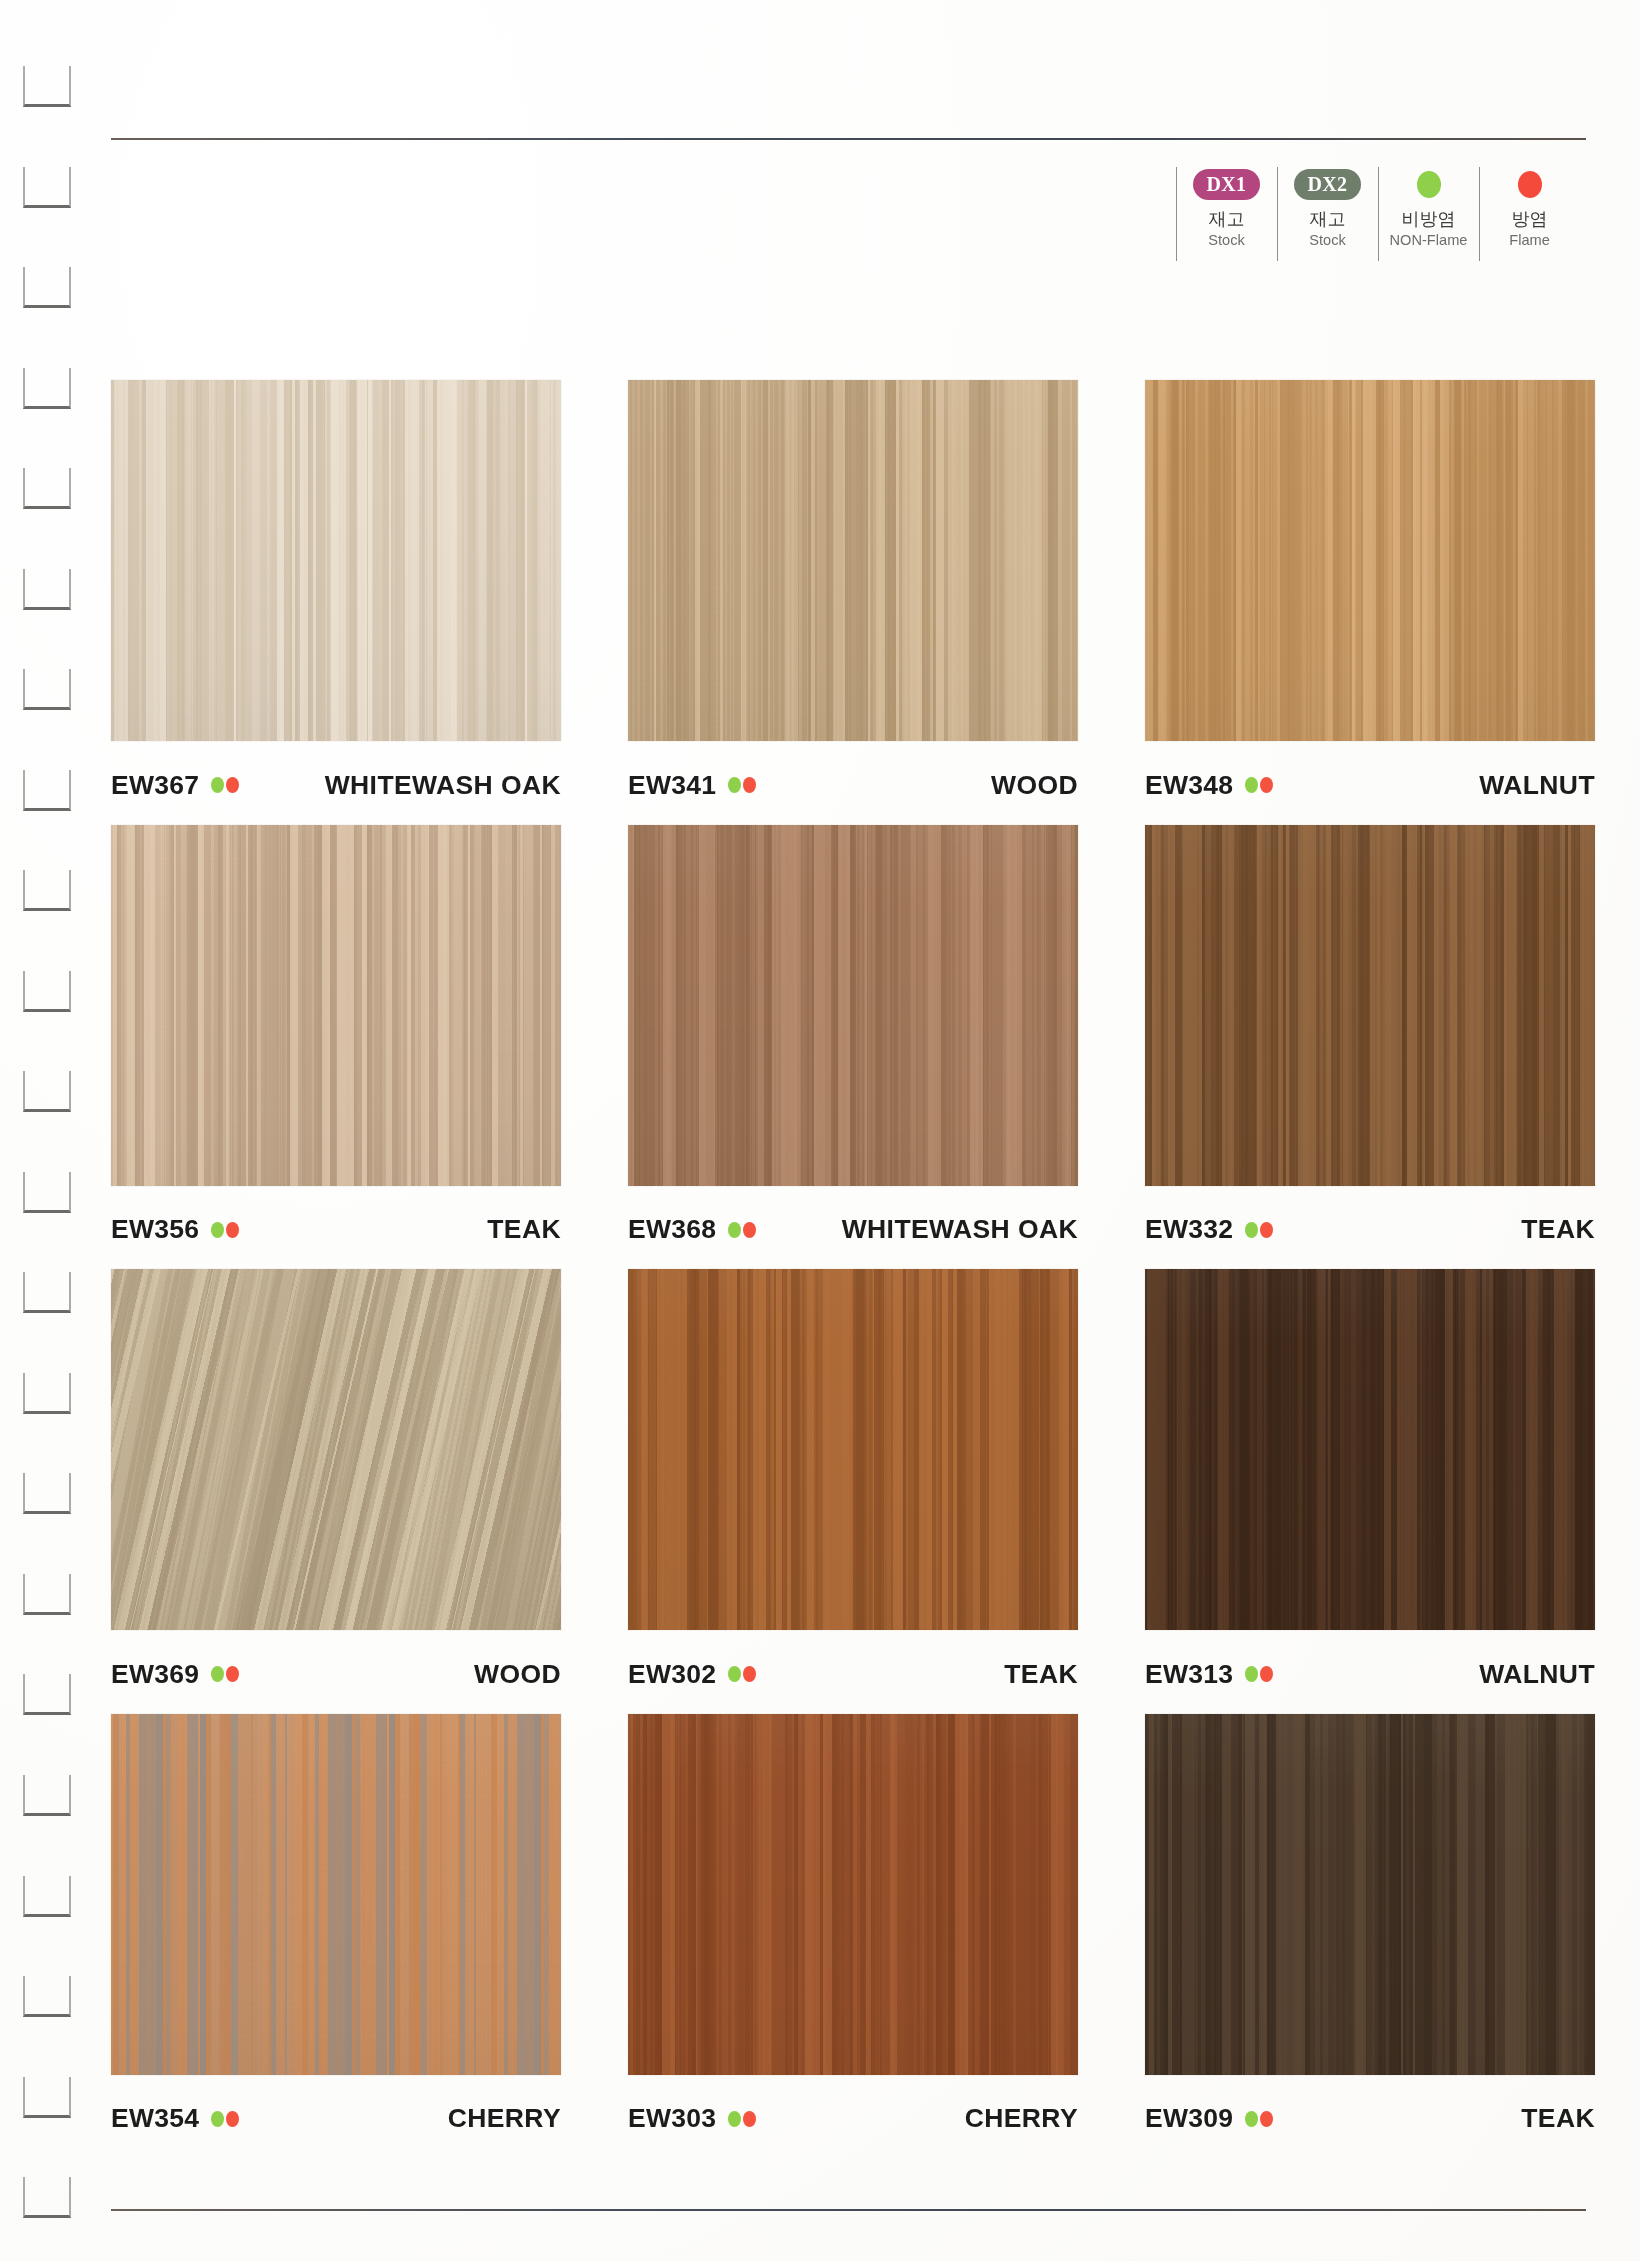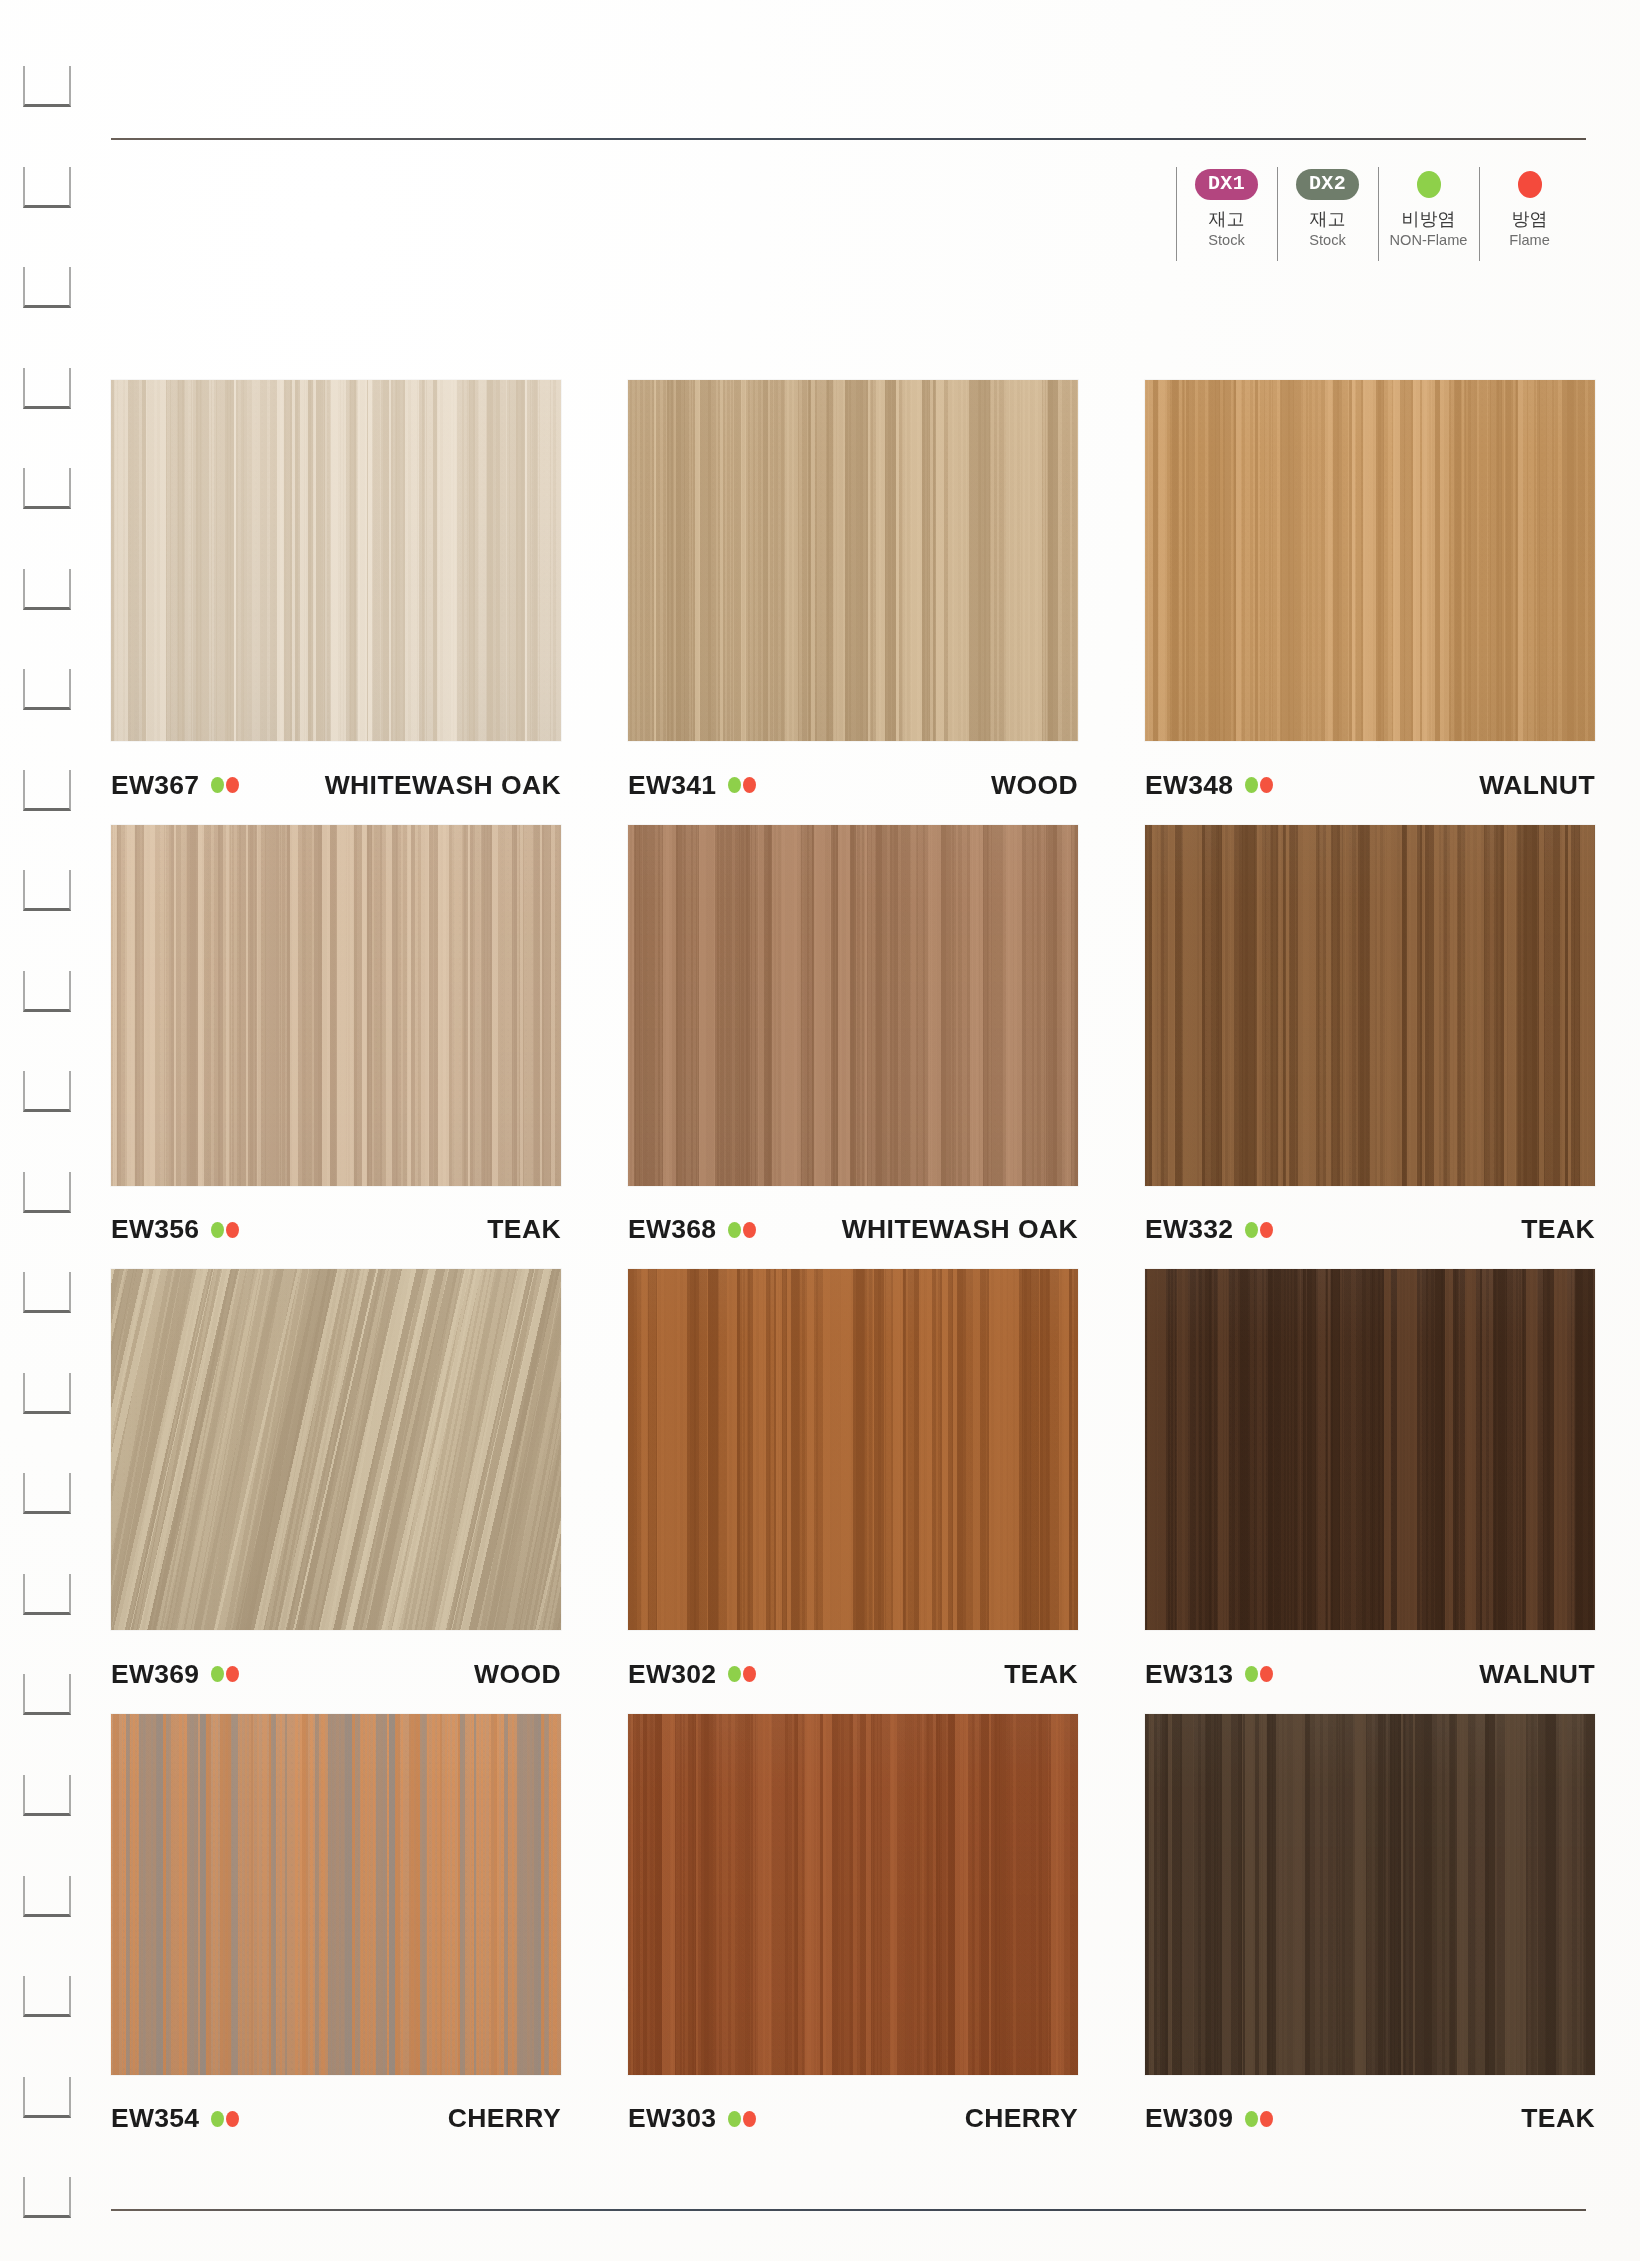--- a/index.html
+++ b/index.html
@@ -104,21 +104,21 @@
   }
   .pill {
     display: inline-block;
     padding: 4.6px 13.2px 6px;
     border-radius: 17px;
     color: #ffffff;
     font-size: 20px;
     font-weight: bold;
     letter-spacing: 0.3px;
     line-height: 1;
-    font-family: Liberation Mono, monospace;
+    font-family: Liberation Serif, serif;
     text-align: center;
   }
   .dot-lg {
     width: 24px;
     height: 26.5px;
     border-radius: 50%;
     display: inline-block;
   }
   .legend-ko {
     font-size: 18px;

